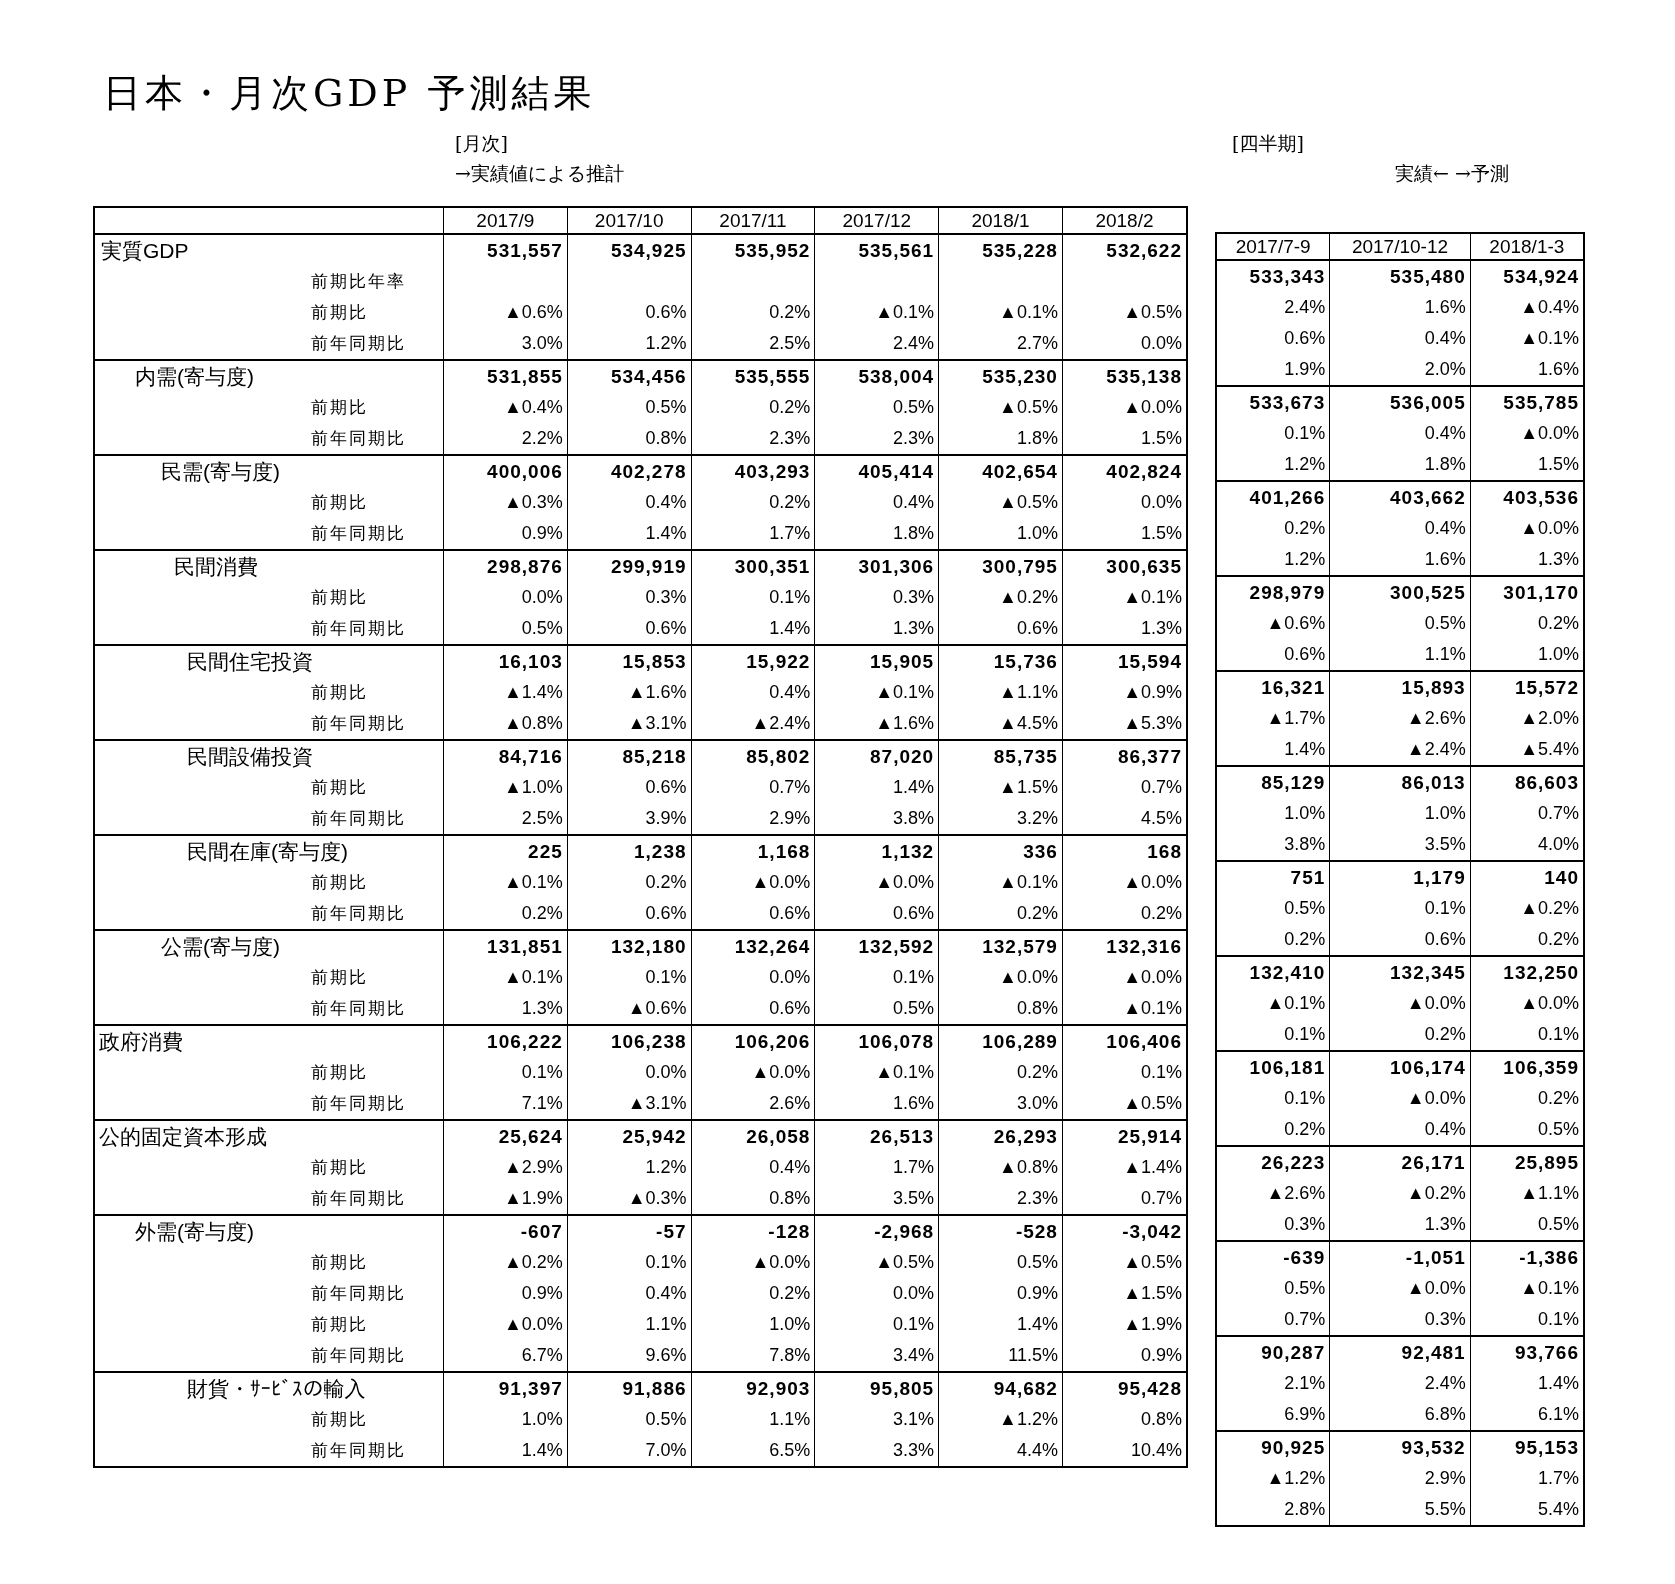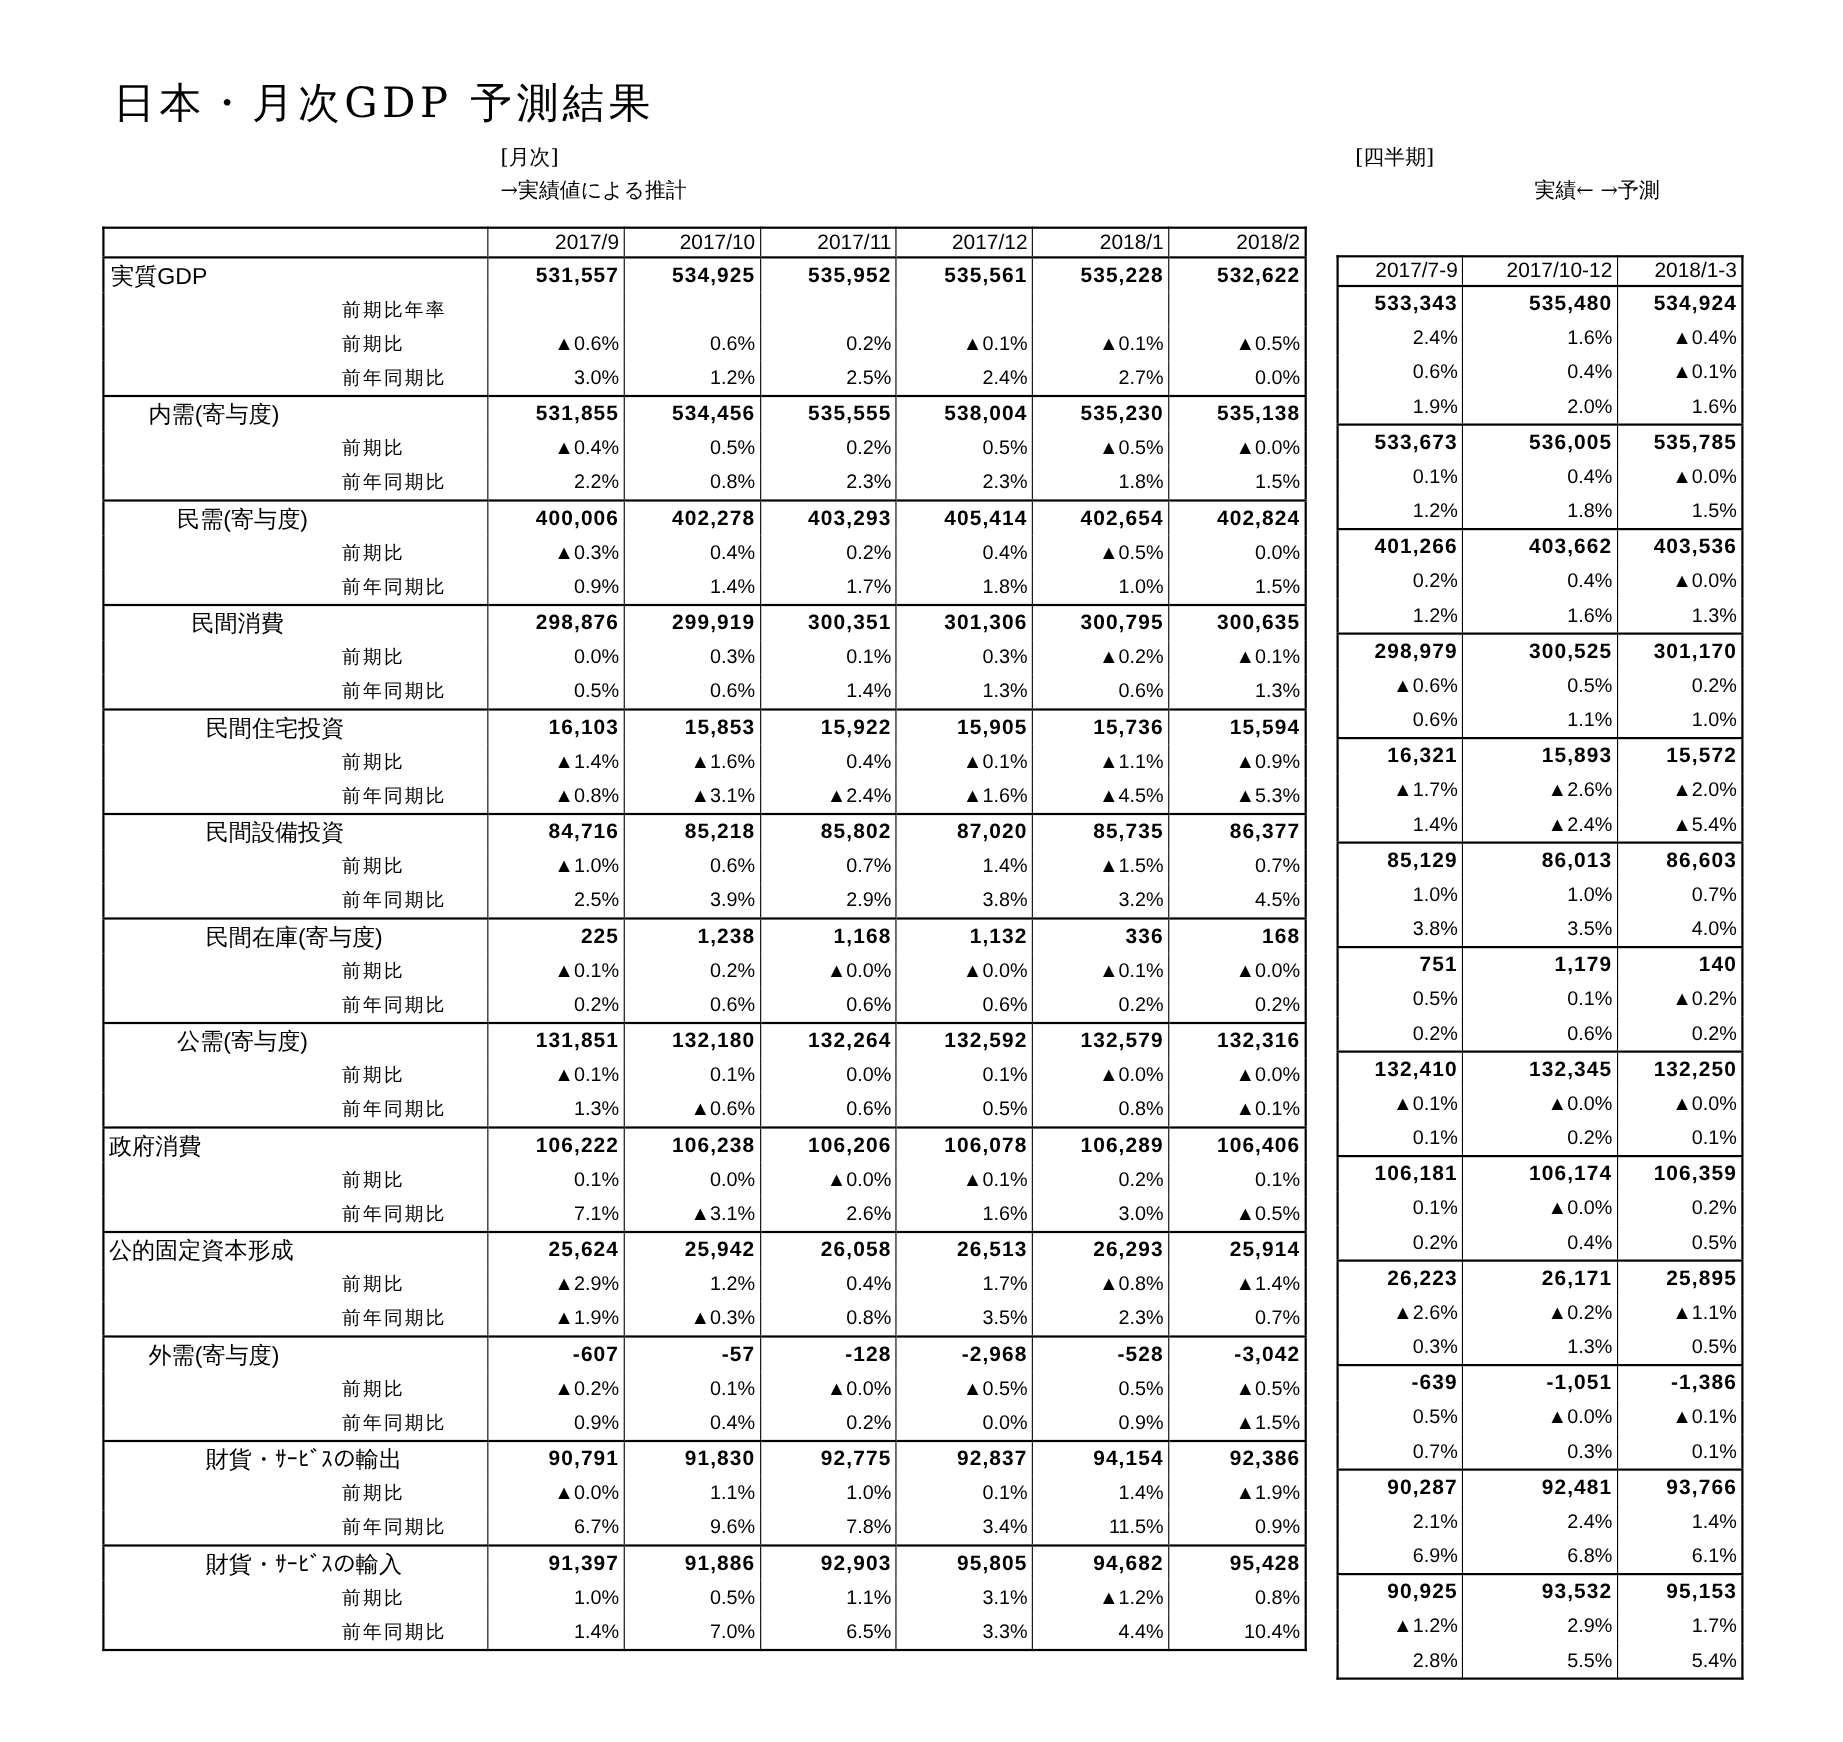--- a/index.html
+++ b/index.html
@@ -1,21 +1,21 @@
 <!DOCTYPE html>
 <html><head>
 <meta charset="utf-8">
 <style>
   html,body{margin:0;padding:0;background:#fff;}
   body{width:1675px;height:1584px;position:relative;font-family:"DejaVu Sans","Liberation Sans",sans-serif;color:#000;}
   .title{position:absolute;left:103px;top:68px;font-family:"DejaVu Serif","Liberation Serif",serif;font-size:38px;letter-spacing:4px;}
   .sub{position:absolute;font-size:19px;font-family:"DejaVu Serif","Liberation Serif",serif;line-height:30px;}
   table{border-collapse:collapse;position:absolute;top:206px;}
   td,th{font-family:"Liberation Sans Narrow","Liberation Sans",sans-serif;padding:0 4px;height:31px;text-align:right;white-space:nowrap;font-size:18px;}
-  th{font-weight:normal;border:1.5px solid #000;height:25px;font-size:19px;}
+  th{font-weight:normal;text-align:center;border:1.5px solid #000;height:25px;font-size:19px;}
   .main td.v{border-left:1.5px solid #000;border-right:1.5px solid #000;}
   .bold td.v{font-weight:bold;font-size:19px;letter-spacing:1px;}
   .sep td{border-top:2px solid #000;}
   .lab{ text-align:left;font-weight:normal;font-size:21px;}
   .sublab{text-align:left;font-size:17px;padding-left:216px;letter-spacing:2px;}
   #mt{left:93px;width:1095px;}
   #qt{left:1215px;width:370px;margin-top:26px;}
   #mt, #qt{border:2px solid #000;}
 </style>
 </head>
@@ -341,29 +341,20 @@
       </tr>
       <tr class="main">
         <td class="sublab" style="border-right: 1.5px solid rgb(0, 0, 0);">前年同期比</td>
         <td class="v">0.9%</td>
         <td class="v">0.4%</td>
         <td class="v">0.2%</td>
         <td class="v">0.0%</td>
         <td class="v">0.9%</td>
         <td class="v">▲1.5%</td>
       </tr>
-      <tr class="main bold sep">
-        <td class="lab" style="padding-left: 92px; border-right: 1.5px solid rgb(0, 0, 0);">財貨・ｻｰﾋﾞｽの輸出</td>
-        <td class="v">90,791</td>
-        <td class="v">91,830</td>
-        <td class="v">92,775</td>
-        <td class="v">92,837</td>
-        <td class="v">94,154</td>
-        <td class="v">92,386</td>
-      </tr>
       <tr class="main">
         <td class="sublab" style="border-right: 1.5px solid rgb(0, 0, 0);">前期比</td>
         <td class="v">▲0.0%</td>
         <td class="v">1.1%</td>
         <td class="v">1.0%</td>
         <td class="v">0.1%</td>
         <td class="v">1.4%</td>
         <td class="v">▲1.9%</td>
       </tr>
       <tr class="main">

